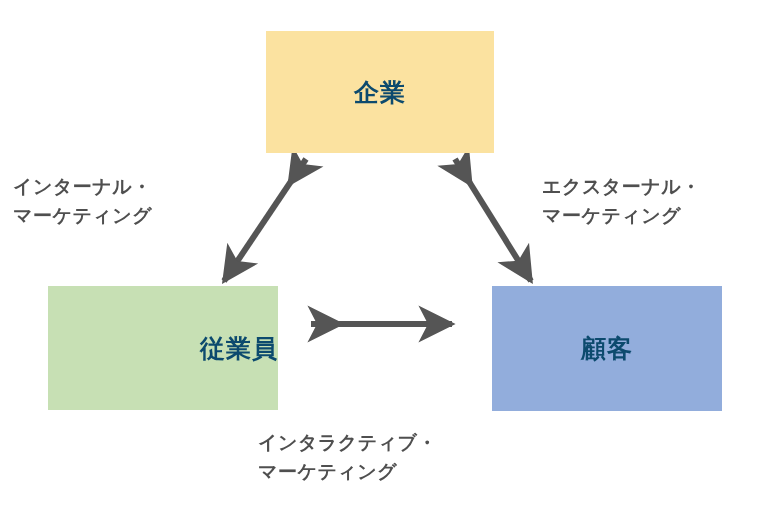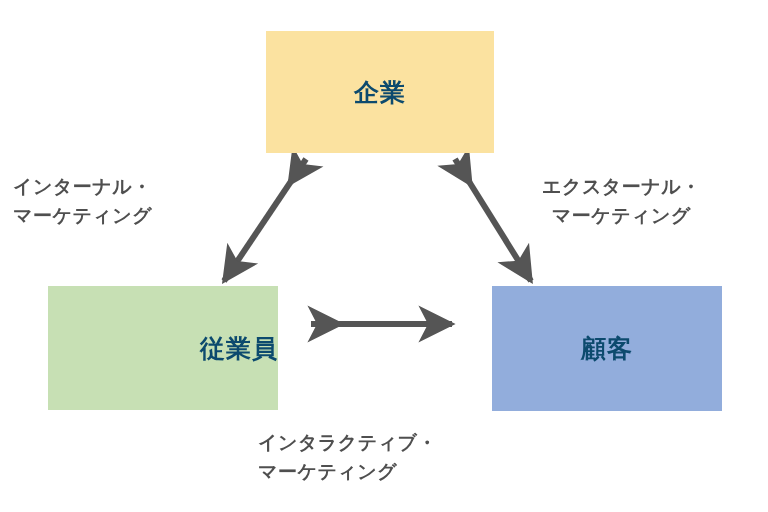--- a/index.html
+++ b/index.html
@@ -66,21 +66,21 @@
     white-space: pre-line;
   }
   #label-internal {
     left: 13px;
     top: 172px;
     text-align: left;
   }
   #label-external {
     left: 542px;
     top: 172px;
-    text-align: center;
+    text-align: left;
   }
   #label-interactive {
     left: 258px;
     top: 428px;
     width: 254px;
     text-align: left;
   }
   #arrow-layer {
     position: absolute;
     left: 0;

